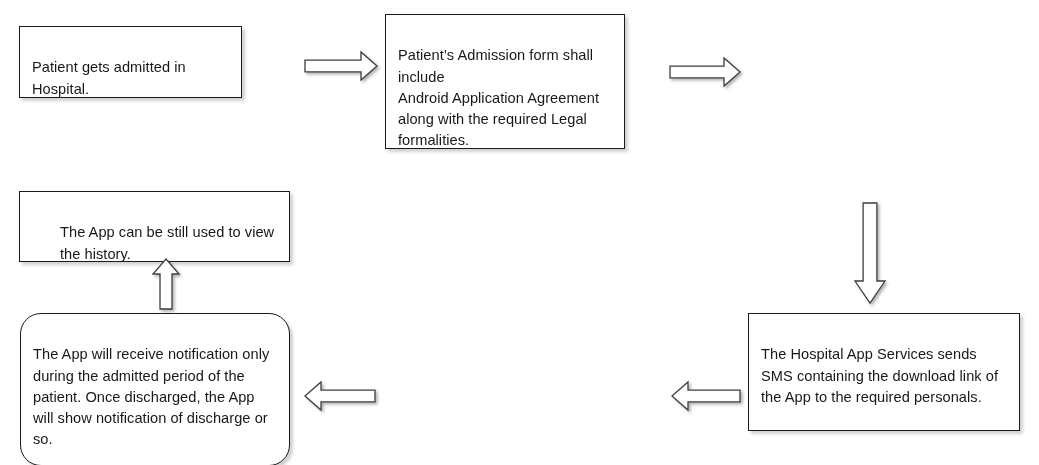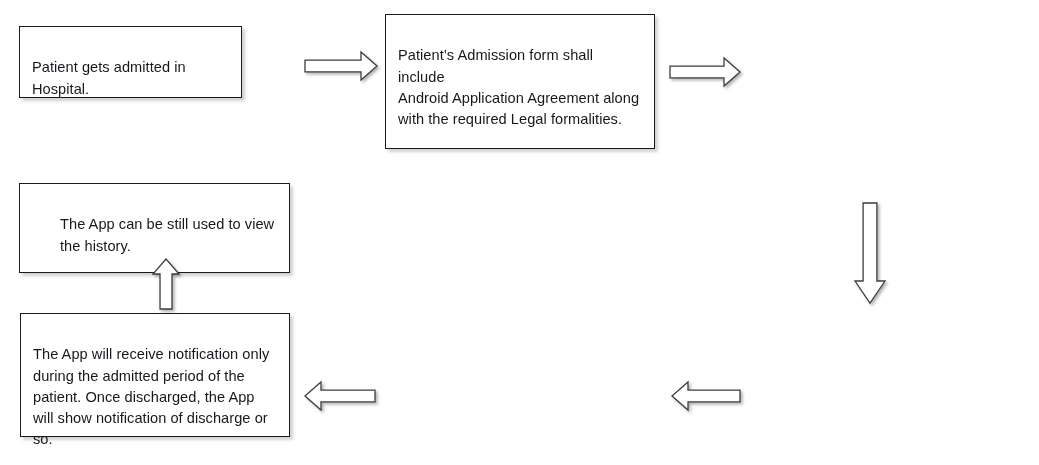--- a/index.html
+++ b/index.html
@@ -54,33 +54,36 @@
 </style>
 </head>
 <body>
 
 <div id="canvas">
 
   <div class="node" id="node-n1" style="left: 19px; top: 26px; width: 223px; height: 72px;">
     <span class="node-text">Patient gets admitted in Hospital.</span>
   </div>
 
-  <div class="node" id="node-n2" style="left: 385px; top: 14px; width: 270px; height: 135px;">
+  <div class="node" id="node-n2" style="left: 385px; top: 14px; width: 240px; height: 135px;">
     <span class="node-text">Patient’s Admission form shall include
 Android Application Agreement along with the required Legal formalities.</span>
   </div>
 
 
+  <div class="node" id="node-n4" style="left: 748px; top: 313px; width: 272px; height: 118px;">
+    <span class="node-text">The Hospital App Services  sends SMS containing the download link of the App to the required personals.</span>
+  </div>
 
 
-  <div class="node" id="node-n6" style="left: 20px; top: 313px; width: 270px; height: 124px;">
+  <div class="node" id="node-n6" style="left: 20px; top: 313px; width: 270px; height: 153px; border-radius: 21px;">
     <span class="node-text">The App will receive notification only during the admitted period of the patient. Once discharged, the App will show notification of discharge or so.</span>
   </div>
 
-  <div class="node" id="node-n7" style="left: 19px; top: 183px; width: 271px; height: 90px; padding-left: 40px;">
+  <div class="node" id="node-n7" style="left: 19px; top: 191px; width: 271px; height: 71px; padding-left: 40px;">
     <span class="node-text">The App can be still used to view the history.</span>
   </div>
 
   <div class="arrow shadowed" id="arrow-a1" style="left: 305px; top: 52px; width: 72px; height: 28px;">
       <svg width="72" height="28" viewBox="0 0 72 28">
         <polygon points="0.00,8.12 56.00,8.12 56.00,0.00 72.00,14.00 56.00,28.00 56.00,19.88 0.00,19.88" fill="#ffffff" stroke="#3e3e42"></polygon>
       </svg>
     </div>
   <div class="arrow shadowed" id="arrow-a2" style="left: 670px; top: 58px; width: 70px; height: 28px;">
       <svg width="70" height="28" viewBox="0 0 70 28">

